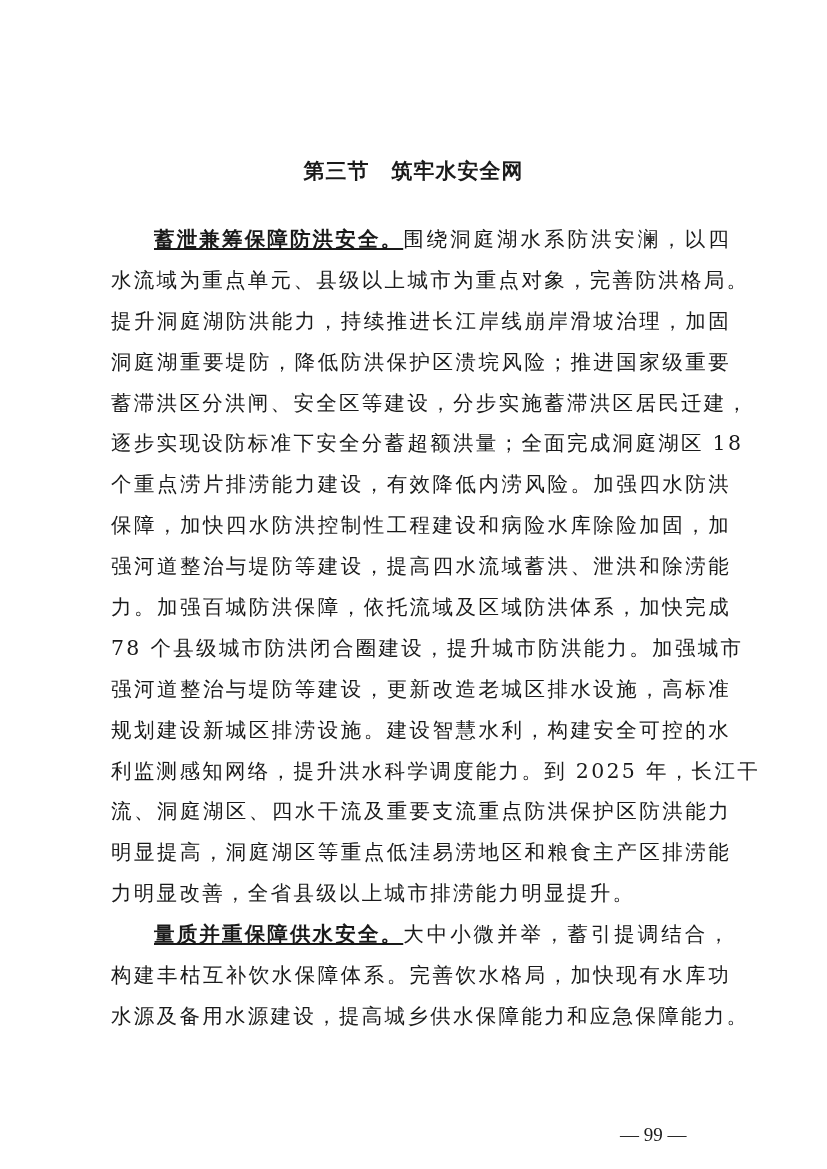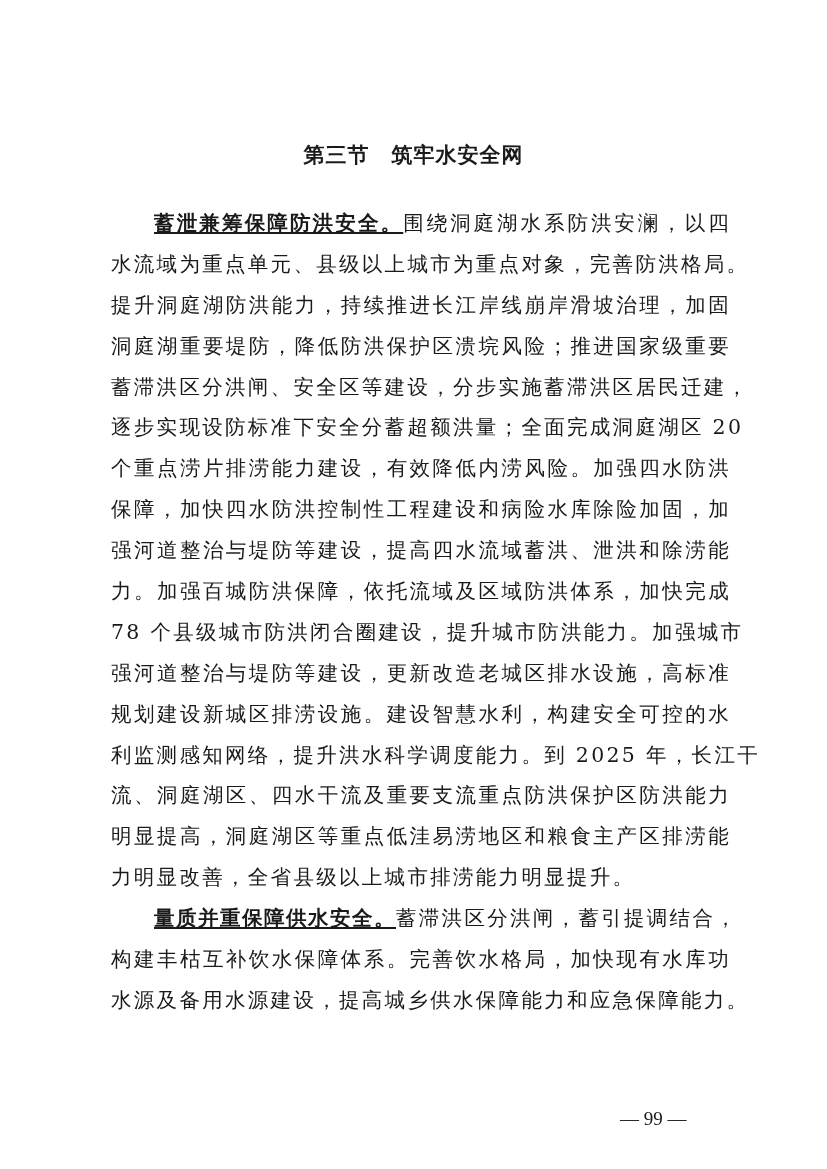--- a/index.html
+++ b/index.html
@@ -10,21 +10,21 @@
     body {
       width: 827px;
       height: 1169px;
       position: relative;
       overflow: hidden;
       color: #1a1a1a;
       font-family: "DejaVu Serif", "Liberation Serif", serif;
     }
     .page {
       position: absolute;
-      left: 0; top: 0;
+      left: 0; top: 16px;
       width: 827px;
       height: 1021px;
     }
     .section-title {
       position: absolute;
       top: 141px;
       left: 0;
       width: 827px;
       text-align: center;
       font-size: 21px;
@@ -77,34 +77,34 @@
 
   <div class="section-title">第三节　筑牢水安全网</div>
 
   <div class="body">
 
     <div class="line indent"><span class="lead">蓄泄兼筹保障防洪安全。</span><span>围绕洞庭湖水系防洪安澜，以四</span></div>
     <div class="line">水流域为重点单元、县级以上城市为重点对象，完善防洪格局。</div>
     <div class="line">提升洞庭湖防洪能力，持续推进长江岸线崩岸滑坡治理，加固</div>
     <div class="line">洞庭湖重要堤防，降低防洪保护区溃垸风险；推进国家级重要</div>
     <div class="line">蓄滞洪区分洪闸、安全区等建设，分步实施蓄滞洪区居民迁建，</div>
-    <div class="line">逐步实现设防标准下安全分蓄超额洪量；全面完成洞庭湖区 20</div>
+    <div class="line">逐步实现设防标准下安全分蓄超额洪量；全面完成洞庭湖区 18</div>
     <div class="line">个重点涝片排涝能力建设，有效降低内涝风险。加强四水防洪</div>
     <div class="line">保障，加快四水防洪控制性工程建设和病险水库除险加固，加</div>
     <div class="line">强河道整治与堤防等建设，提高四水流域蓄洪、泄洪和除涝能</div>
     <div class="line">力。加强百城防洪保障，依托流域及区域防洪体系，加快完成</div>
     <div class="line">78 个县级城市防洪闭合圈建设，提升城市防洪能力。加强城市</div>
     <div class="line">强河道整治与堤防等建设，更新改造老城区排水设施，高标准</div>
     <div class="line">规划建设新城区排涝设施。建设智慧水利，构建安全可控的水</div>
     <div class="line">利监测感知网络，提升洪水科学调度能力。到 2025 年，长江干</div>
     <div class="line">流、洞庭湖区、四水干流及重要支流重点防洪保护区防洪能力</div>
     <div class="line">明显提高，洞庭湖区等重点低洼易涝地区和粮食主产区排涝能</div>
     <div class="line last">力明显改善，全省县级以上城市排涝能力明显提升。</div>
 
-    <div class="line indent"><span class="lead">量质并重保障供水安全。</span><span>蓄滞洪区分洪闸，蓄引提调结合，</span></div>
+    <div class="line indent"><span class="lead">量质并重保障供水安全。</span><span>大中小微并举，蓄引提调结合，</span></div>
     <div class="line">构建丰枯互补饮水保障体系。完善饮水格局，加快现有水库功</div>
     <div class="line">水源及备用水源建设，提高城乡供水保障能力和应急保障能力。</div>
 
   </div>
 
   <div class="page-number">— 99 —</div>
 
 </div>
 
 </body></html>

